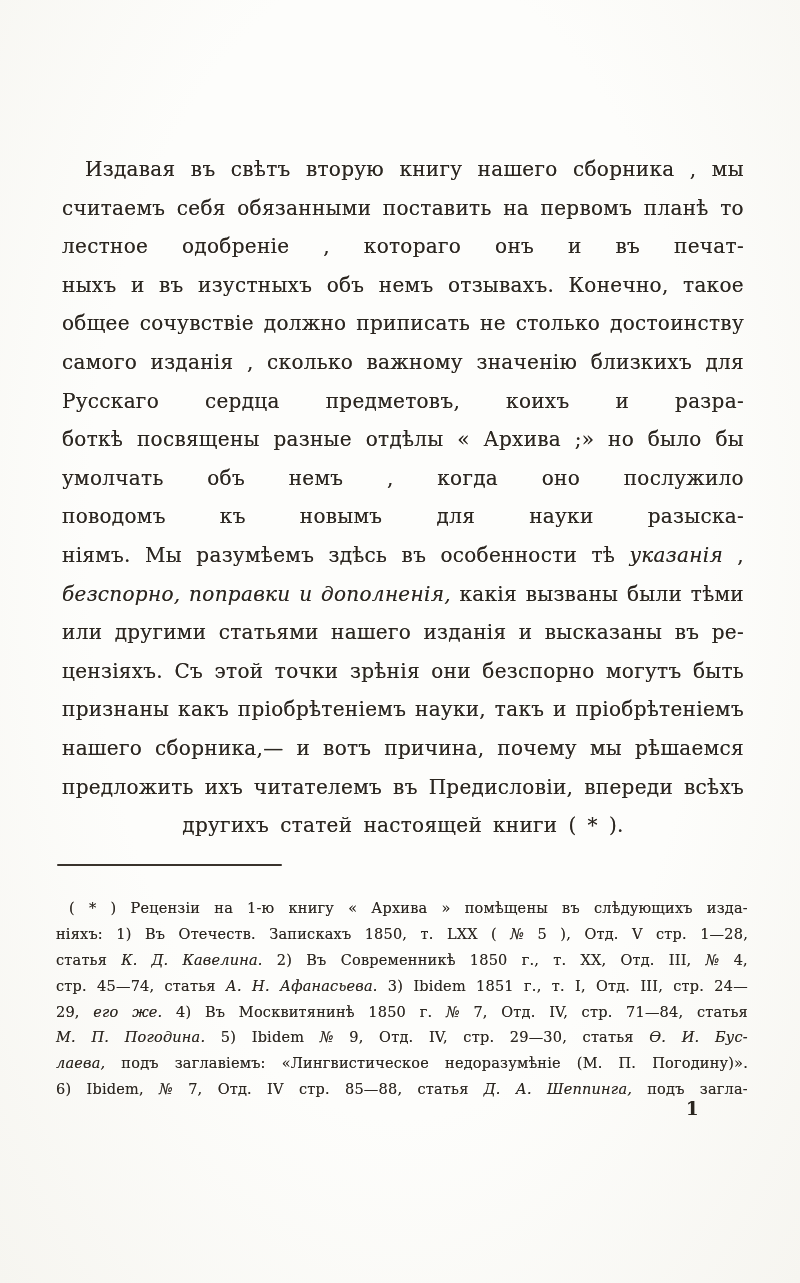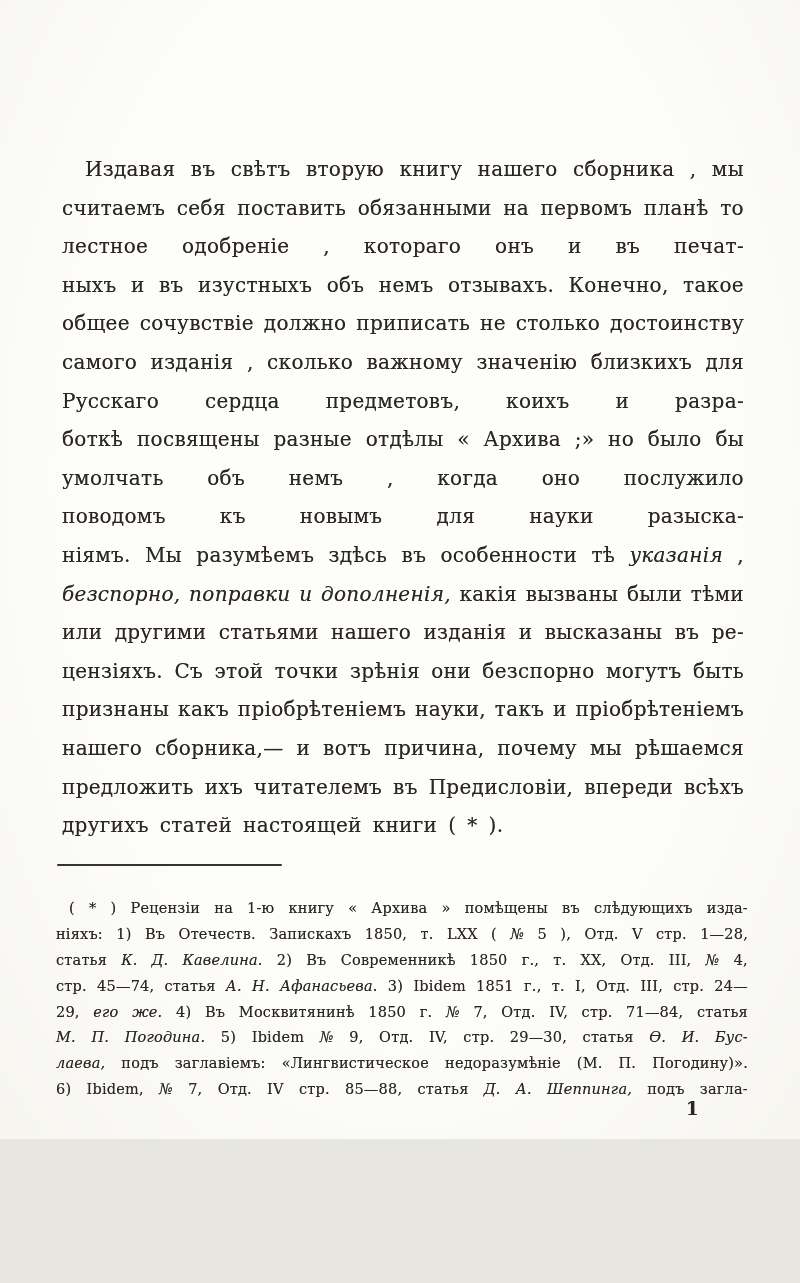--- a/index.html
+++ b/index.html
@@ -1,21 +1,21 @@
 <!DOCTYPE html>
 <html><head>
 <meta charset="utf-8">
 <style>
   html, body { margin: 0; padding: 0; }
   body { background: #e8e6e1; }
 
   .page {
     position: relative;
     width: 800px;
-    height: 1139px;
+    height: 1283px;
     margin: 0 auto;
     background: radial-gradient(ellipse at 50% 42%, #fdfdfb 55%, #f6f5f0 100%);
     font-family: "DejaVu Serif", serif;
     color: #2b2620;
     overflow: hidden;
   }
 
   .main-text {
     position: absolute;
     left: 62px;
@@ -28,21 +28,21 @@
   .main-text .line {
     display: flex;
     flex-wrap: nowrap;
     justify-content: space-between;
     align-items: baseline;
     height: 38.6px;
     line-height: 38.6px;
     overflow: visible;
   }
   .main-text .line.indent { padding-left: 23px; }
-  .main-text .line.last { justify-content: flex-start; gap: 11px; }
+  .main-text .line.last { justify-content: center; gap: 11px; }
 
   .it { font-style: italic; }
 
   .rule {
     position: absolute;
     left: 57px;
     top: 864px;
     width: 225px;
     height: 2px;
     background: #39332c;
@@ -91,22 +91,22 @@
         <span>вторую</span>
         <span>книгу</span>
         <span>нашего</span>
         <span>сборника</span>
         <span>,</span>
         <span>мы</span>
       </div>
       <div class="line">
         <span>считаемъ</span>
         <span>себя</span>
+        <span>обязанными</span>
         <span>поставить</span>
-        <span>обязанными</span>
         <span>на</span>
         <span>первомъ</span>
         <span>планѣ</span>
         <span>то</span>
       </div>
       <div class="line">
         <span>лестное</span>
         <span>одобреніе</span>
         <span>,</span>
         <span>котораго</span>

